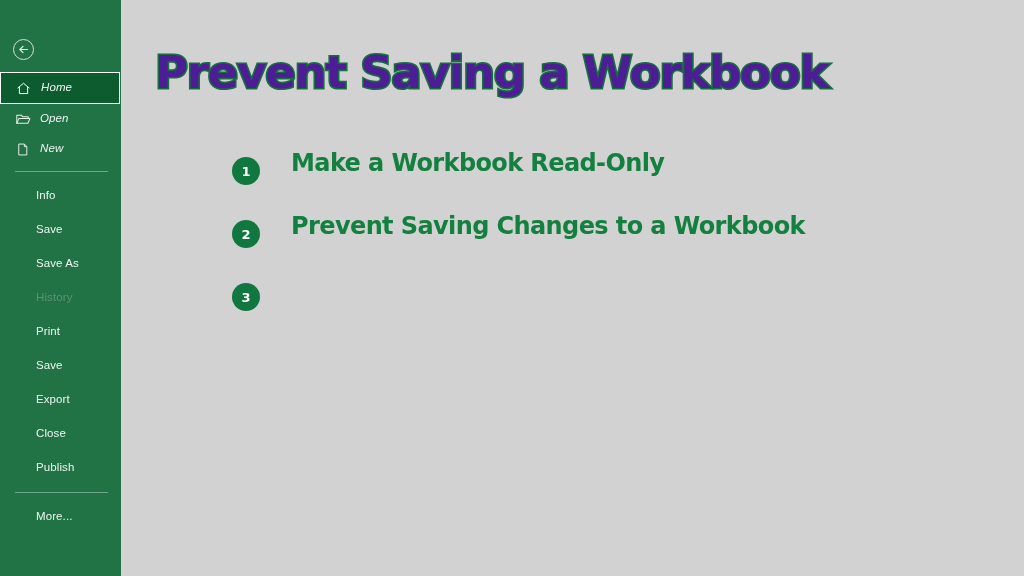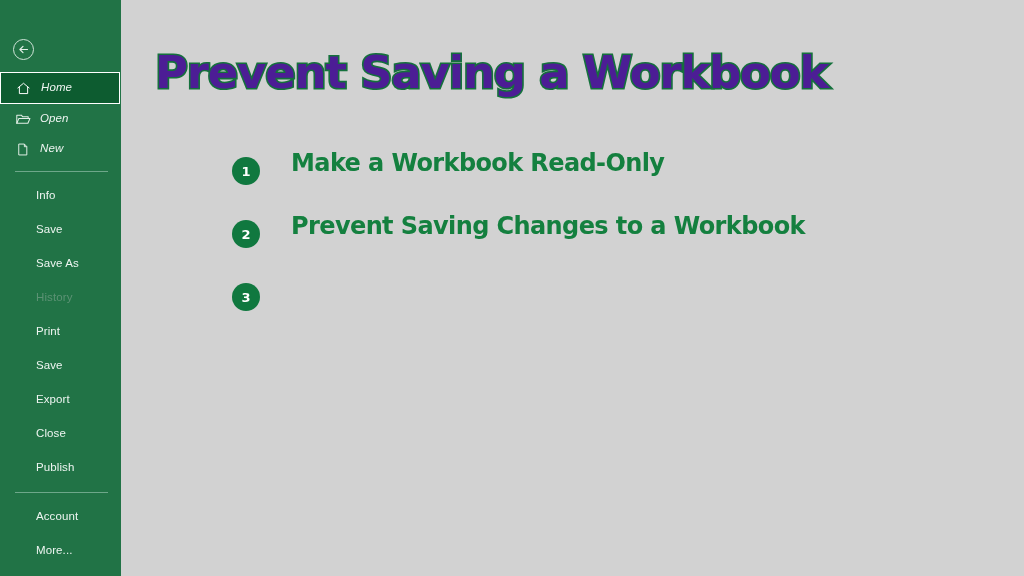--- a/index.html
+++ b/index.html
@@ -243,23 +243,20 @@
       <div class="nav-item plain">
         <span class="nav-label">Close</span>
       </div>
       <div class="nav-item plain">
         <span class="nav-label">Publish</span>
       </div>
 
       <div class="nav-sep"></div>
 
       <div class="nav-item plain">
-        <span class="nav-label">Account</span>
-      </div>
-      <div class="nav-item plain">
         <span class="nav-label">More...</span>
       </div>
 
     </div>
   </div>
 
   <div class="content">
 
     <div class="deck-title">Prevent Saving a Workbook</div>
 

